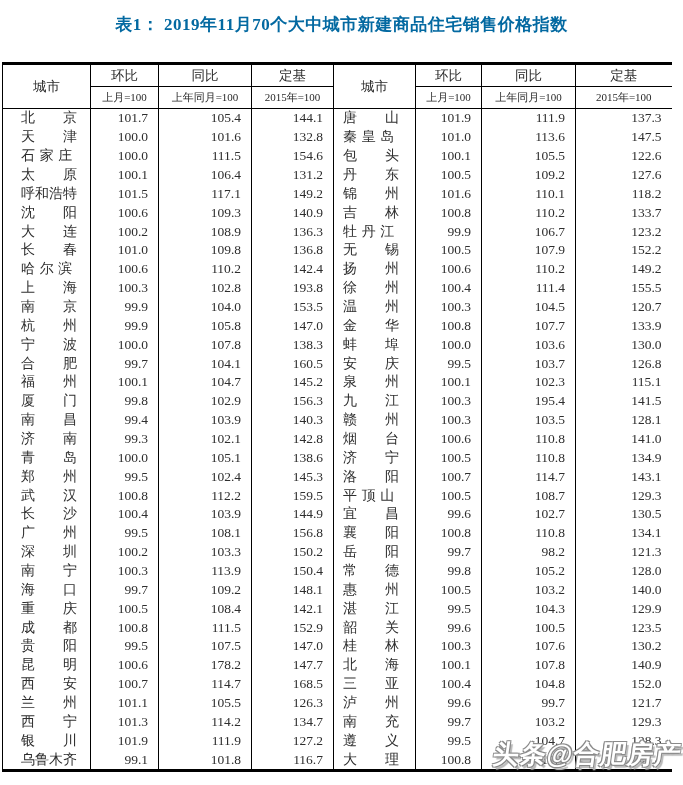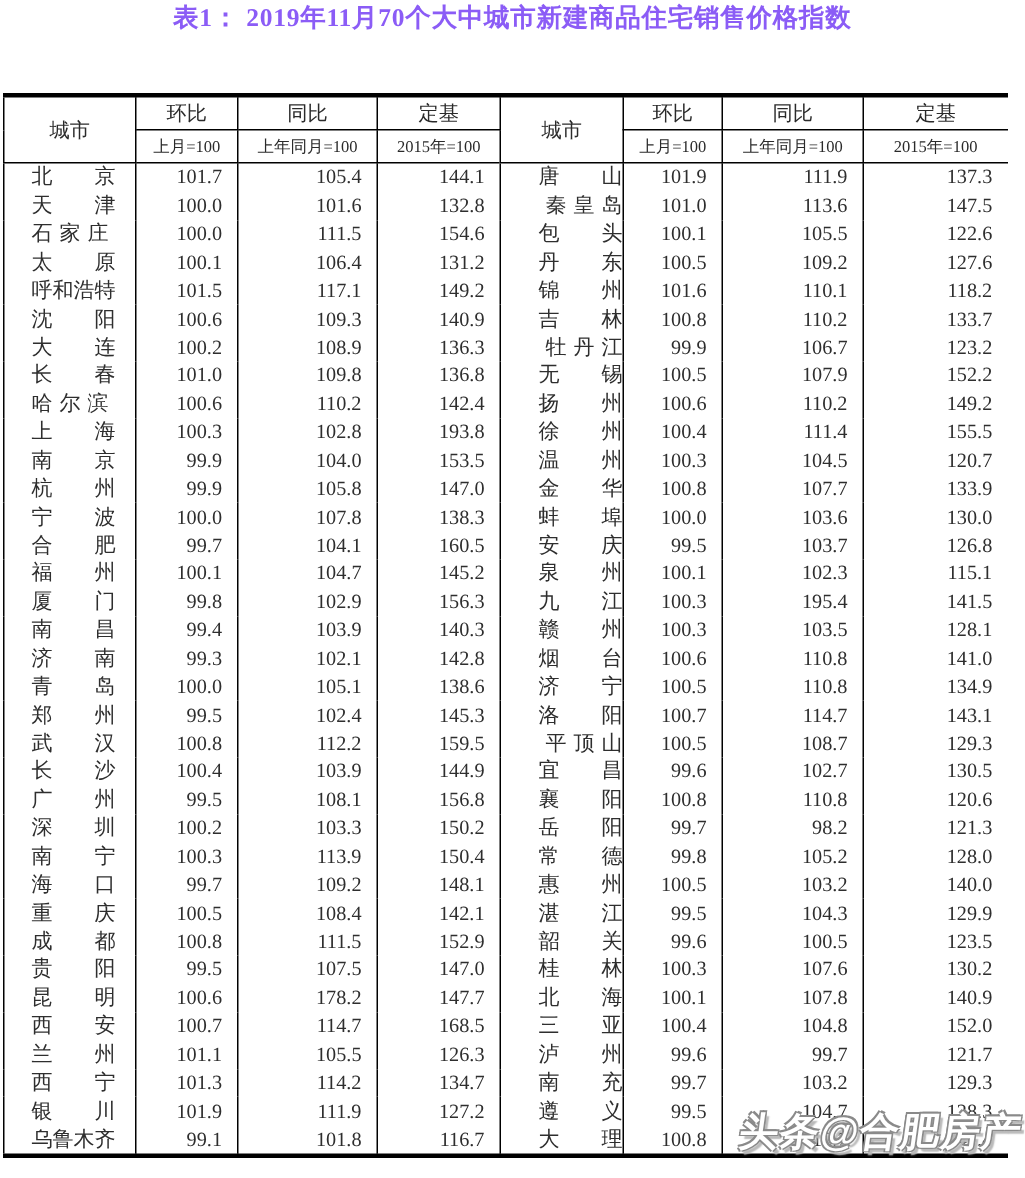--- a/index.html
+++ b/index.html
@@ -10,25 +10,26 @@
   body {
     position: relative;
     width: 683px;
     height: 785px;
     overflow: hidden;
     font-family: "Liberation Serif", "DejaVu Serif", serif;
     color: #262626;
   }
   .title {
     margin: 0;
+    padding-top: 13px;
     text-align: center;
     font-size: 17px;
     font-weight: bold;
     letter-spacing: 0.5px;
-    color: #8b5cf6;
+    color: #0369a1;
     font-family: "Liberation Serif", "DejaVu Serif", serif;
   }
   table.tbl {
     position: absolute;
     left: 2px;
     top: 62px;
     width: 669px;
     border-collapse: collapse;
     table-layout: fixed;
     border-top: 3px solid #000;
@@ -52,21 +53,21 @@
     color: #2a2a2a;
   }
   thead th.sub { font-size: 11px; }
   tbody td {
     height: 18.87px;
     vertical-align: middle;
     font-size: 13.5px;
     color: #2e2e2e;
   }
   tbody td.city { padding-left: 18px; text-align: left; font-size: 14px; }
-  tbody td.city2 { padding-left: 9px; text-align: right; }
+  tbody td.city2 { padding-left: 9px; }
   tbody td.val { text-align: right; padding-right: 10px; }
   .watermark {
     position: absolute;
     top: 737px;
     right: 2px;
     z-index: 5;
     font-family: "Liberation Sans", "DejaVu Sans", sans-serif;
     font-size: 26px;
     font-weight: bold;
     letter-spacing: 1px;
@@ -336,21 +337,21 @@
         <td class="val no-r">130.5</td>
       </tr>
       <tr>
         <td class="city city"><span class="cname">广　　州</span></td>
         <td class="val">99.5</td>
         <td class="val">108.1</td>
         <td class="val">156.8</td>
         <td class="city city2"><span class="cname">襄　　阳</span></td>
         <td class="val">100.8</td>
         <td class="val">110.8</td>
-        <td class="val no-r">120.6</td>
+        <td class="val no-r">134.1</td>
       </tr>
       <tr>
         <td class="city city"><span class="cname">深　　圳</span></td>
         <td class="val">100.2</td>
         <td class="val">103.3</td>
         <td class="val">150.2</td>
         <td class="city city2"><span class="cname">岳　　阳</span></td>
         <td class="val">99.7</td>
         <td class="val">98.2</td>
         <td class="val no-r">121.3</td>

